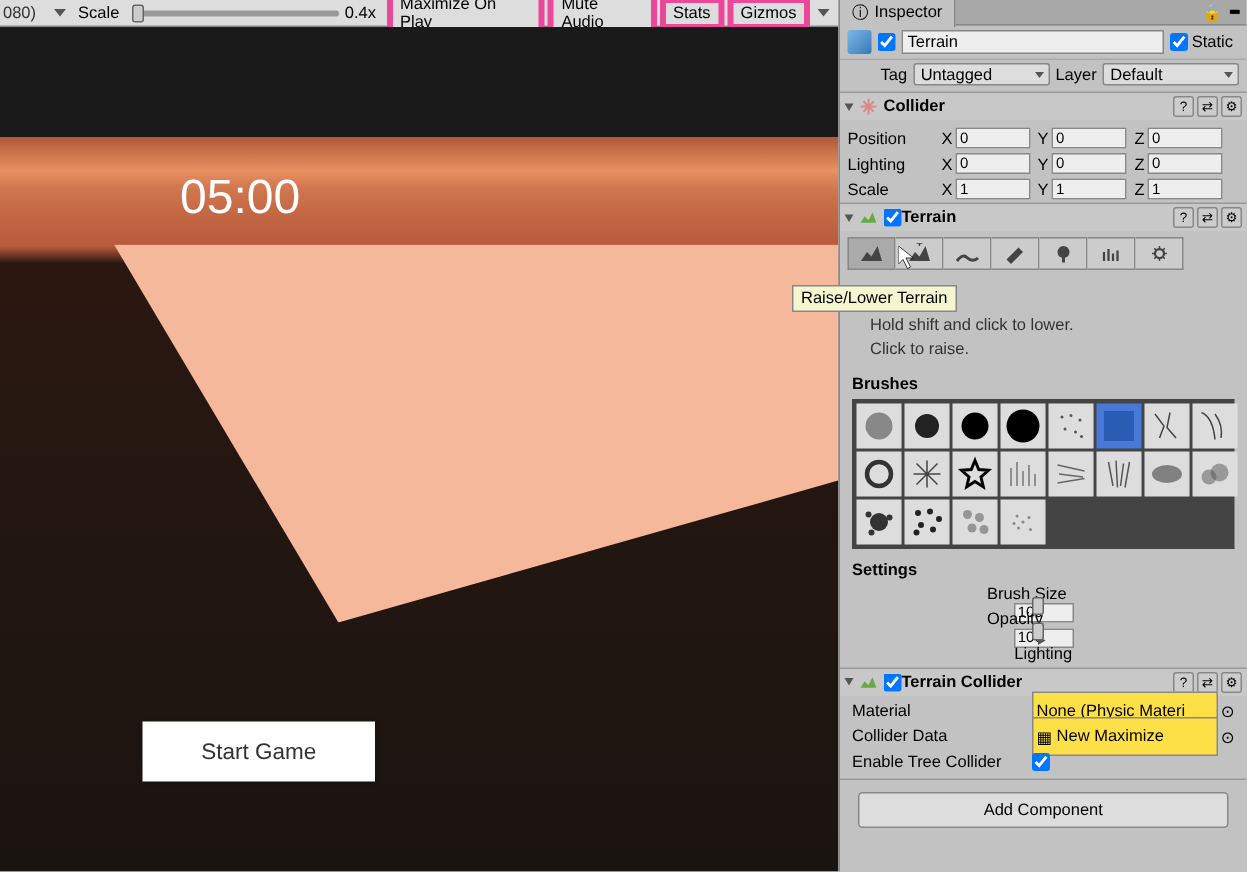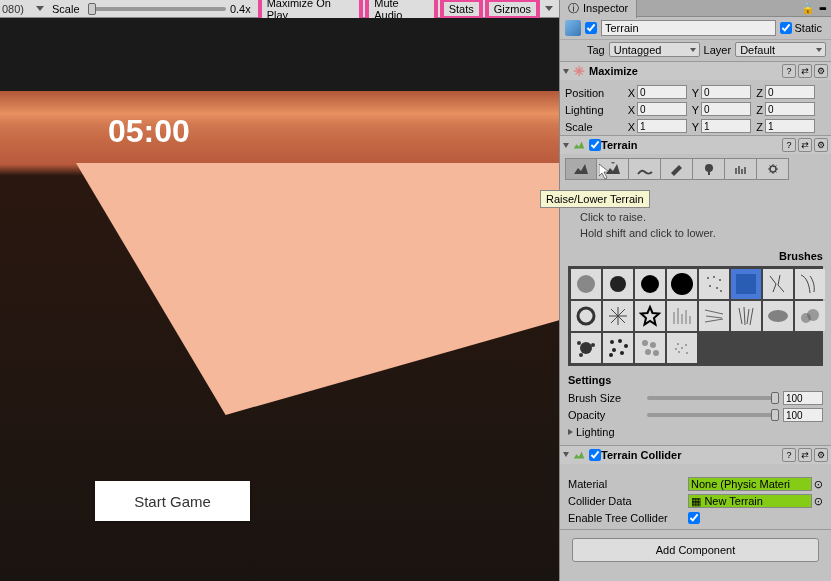--- a/index.html
+++ b/index.html
@@ -10,21 +10,21 @@
 .toolbar-top .res { color: #333; margin-right: 8px; }
 .toolbar-top .dd-arrow { border-left: 4px solid transparent; border-right: 4px solid transparent; border-top: 5px solid #555; display: inline-block; margin: 0 4px; }
 .toolbar-top .scale-label { margin: 0 4px; }
 .toolbar-top .scale-slider { width: 140px; height: 4px; background: #999; border-radius: 2px; margin: 0 4px; position: relative; }
 .toolbar-top .scale-slider .thumb { position: absolute; left: 0; top: -4px; width: 8px; height: 12px; background: #ccc; border: 1px solid #666; border-radius: 2px; }
 .toolbar-top .scale-val { margin-right: 6px; }
 .toolbar-top .btn { background: #ddd; border: 4px solid #ec4899; border-radius: 2px; padding: 1px 5px; margin: 0 1px; cursor: pointer; }
 
 .game-view { position: relative; width: 559px; height: 563px; background: linear-gradient(to bottom, #1a1a1a 0%, #1a1a1a 13%, #b05838 13%, #e89060 17%, #d17850 19%, #c46844 22%, #b85a3c 26%, #2a1810 28%, #1a1410 100%); overflow: hidden; }
 .terrain-plane { position: absolute; top: 145px; left: -60px; width: 680px; height: 280px; background: #f5b89a; clip-path: polygon(20% 0, 100% 0, 100% 50%, 42% 90%); }
-.timer { position: absolute; top: 95px; left: 108px; color: #fff; font-size: 32px; font-weight: 700; }
+.timer { position: absolute; top: 95px; left: 120px; color: #fff; font-size: 32px; font-weight: 400; }
 .start-btn { position: absolute; bottom: 60px; left: 95px; width: 155px; height: 40px; background: #fff; color: #333; font-size: 15px; border: none; cursor: pointer; box-shadow: 0 1px 3px rgba(0,0,0,0.3); }
 
 .inspector { position: absolute; left: 559px; top: 0; width: 272px; height: 581px; background: #c2c2c2; border-left: 1px solid #888; }
 .insp-tab { height: 17px; background: #a8a8a8; border-bottom: 1px solid #888; display: flex; align-items: center; }
 .insp-tab .tabactive { background: #c2c2c2; padding: 2px 8px; border-right: 1px solid #888; display: flex; align-items: center; gap: 4px; }
 .insp-tab .lock-icon { margin-left: auto; margin-right: 4px; }
 .insp-tab .menu-dots { margin-right: 6px; letter-spacing: -2px; }
 
 .obj-header { padding: 3px 5px; display: flex; align-items: center; gap: 4px; border-bottom: 1px solid #aaa; }
 .cube-icon { width: 16px; height: 16px; background: linear-gradient(135deg,#7bb8e8,#3878b8); display: inline-block; border-radius: 2px; }
@@ -53,39 +53,39 @@
 .terrain-tools .tool { width: 32px; height: 22px; background: #ccc; border: 1px solid #888; display: flex; align-items: center; justify-content: center; cursor: pointer; }
 .terrain-tools .tool.active { background: #aaa; }
 .terrain-tools .tool + .tool { border-left: none; }
 
 .tooltip { position: absolute; background: #f5f5d0; border: 1px solid #888; padding: 2px 5px; font-size: 11px; z-index: 100; }
 
 .terrain-help { padding: 4px 20px; line-height: 1.5; color: #333; }
 .terrain-help .help-title { font-weight: bold; margin-bottom: 4px; }
 
 .brushes-section { padding: 4px 8px; }
-.brushes-title { font-weight: bold; margin-bottom: 4px; text-align: right; }
+.brushes-title { font-weight: bold; margin-bottom: 4px; }
 .brush-grid { display: grid; grid-template-columns: repeat(8, 30px); gap: 2px; background: #444; padding: 3px; }
 .brush { width: 30px; height: 30px; background: #ddd; display: flex; align-items: center; justify-content: center; cursor: pointer; }
 .brush.selected { background: #4878d8; }
 .brush svg { width: 24px; height: 24px; }
 
 .settings-section { padding: 4px 8px; }
 .settings-title { font-weight: bold; margin-bottom: 4px; }
-.setting-row { display: flex; align-items: center; height: 17px; }
+.setting-row { display: flex; align-items: center; height: 17px; flex-direction: column; }
 .setting-row .slabel { width: 75px; }
 .setting-row .sslider { flex: 1; height: 4px; background: #999; border-radius: 2px; margin: 0 4px; position: relative; }
 .setting-row .sslider .sthumb { position: absolute; right: 0; top: -4px; width: 8px; height: 12px; background: #ccc; border: 1px solid #666; border-radius: 2px; }
 .setting-row .sval { width: 40px; height: 14px; background: #eee; border: 1px solid #888; padding: 0 2px; font-size: 10px; }
 .setting-row .fold2 { border-left: 5px solid #555; border-top: 3px solid transparent; border-bottom: 3px solid transparent; margin-right: 3px; }
 
-.collider-rows { padding: 2px 8px; margin-top: 10px; }
+.collider-rows { padding: 2px 8px; }
 .crow { display: flex; align-items: center; height: 17px; }
 .crow .clabel { width: 120px; }
-.crow .cval { flex: 1; height: 14px; background: #84cc16; border: 1px solid #888; padding: 0 2px; font-size: 10px; display: flex; align-items: center; }
+.crow .cval { flex: 1; height: 14px; background: #fde047; border: 1px solid #888; padding: 12px 2px; font-size: 10px; display: flex; align-items: center; }
 .crow .target-icon { margin-left: 2px; }
 
 .add-comp { margin: 8px 12px; padding: 5px; text-align: center; background: #ddd; border: 1px solid #888; border-radius: 3px; cursor: pointer; }
 
 input[type=checkbox] { width: 12px; height: 12px; }
 </style>
 </head>
 <body>
 
 <div class="main-area">
@@ -141,21 +141,21 @@
         <span>Default</span>
       </div>
   </div>
 
   <div class="component">
     <div class="comp-header">
       <span class="fold open"></span>
       <svg class="comp-icon" viewBox="0 0 16 16">
           <path d="M8 2v12M2 8h12M4 4l8 8M12 4l-8 8" stroke="#d88" stroke-width="1.5"></path>
         </svg>
-      <span class="comp-title">Maximize</span>
+      <span class="comp-title">Collider</span>
       <span class="mini-btn">?</span>
       <span class="mini-btn">⇄</span>
       <span class="mini-btn">⚙</span>
     </div>
     <div class="transform-rows">
       <div class="trow">
         <span class="tlabel">Position</span>
         <span class="ax">X</span>
           <input class="tval" value="0" style="">
         <span class="ax">Y</span>
@@ -231,22 +231,22 @@
         </div>
       <div class="tool">
           <svg width="18" height="14" viewBox="0 0 18 14">
             <circle cx="9" cy="7" r="3" fill="none" stroke="#444" stroke-width="1.5"></circle>
             <path d="M9 2v2M9 10v2M4 7h2M12 7h2M5.5 3.5l1.4 1.4M11.1 9.1l1.4 1.4M12.5 3.5l-1.4 1.4M6.9 9.1l-1.4 1.4" stroke="#444"></path>
           </svg>
         </div>
     </div>
     <div class="terrain-help">
       <div class="help-title">rrain</div>
+      <div>Hold shift and click to lower.</div>
       <div>Click to raise.</div>
-      <div>Hold shift and click to lower.</div>
     </div>
     <div class="brushes-section">
       <div class="brushes-title">Brushes</div>
       <div class="brush-grid">
         <div class="brush">
             <svg>
               <circle cx="12" cy="12" r="9" fill="#333" opacity="0.5"></circle>
             </svg>
           </div>
         <div class="brush">
@@ -418,32 +418,32 @@
         <span class="clabel">Material</span>
         <div class="cval">
             <span>None (Physic Materi</span>
           </div>
         <span class="target-icon">⊙</span>
       </div>
       <div class="crow">
         <span class="clabel">Collider Data</span>
         <div class="cval">
             <span style="margin-right:3px">▦</span>
-            <span>New Terrain</span>
+            <span>New Maximize</span>
           </div>
         <span class="target-icon">⊙</span>
       </div>
       <div class="crow">
         <span class="clabel">Enable Tree Collider</span>
         <input type="checkbox" checked="" style="">
       </div>
     </div>
   </div>
 
   <div class="add-comp">Add Component</div>
 </div>
 
-<div class="tooltip" style="left:540px; top:190px;">Raise/Lower Terrain</div>
+<div class="tooltip" style="left:528px; top:190px;">Raise/Lower Terrain</div>
 <div style="position:absolute; left:599px; top:164px; pointer-events:none;">
   <svg width="16" height="16">
       <path d="M0 0l0 12 3-3 3 6 2-1-3-6 5 0z" fill="#fff" stroke="#000" stroke-width="0.5"></path>
     </svg>
 </div>
 
 </body></html>

